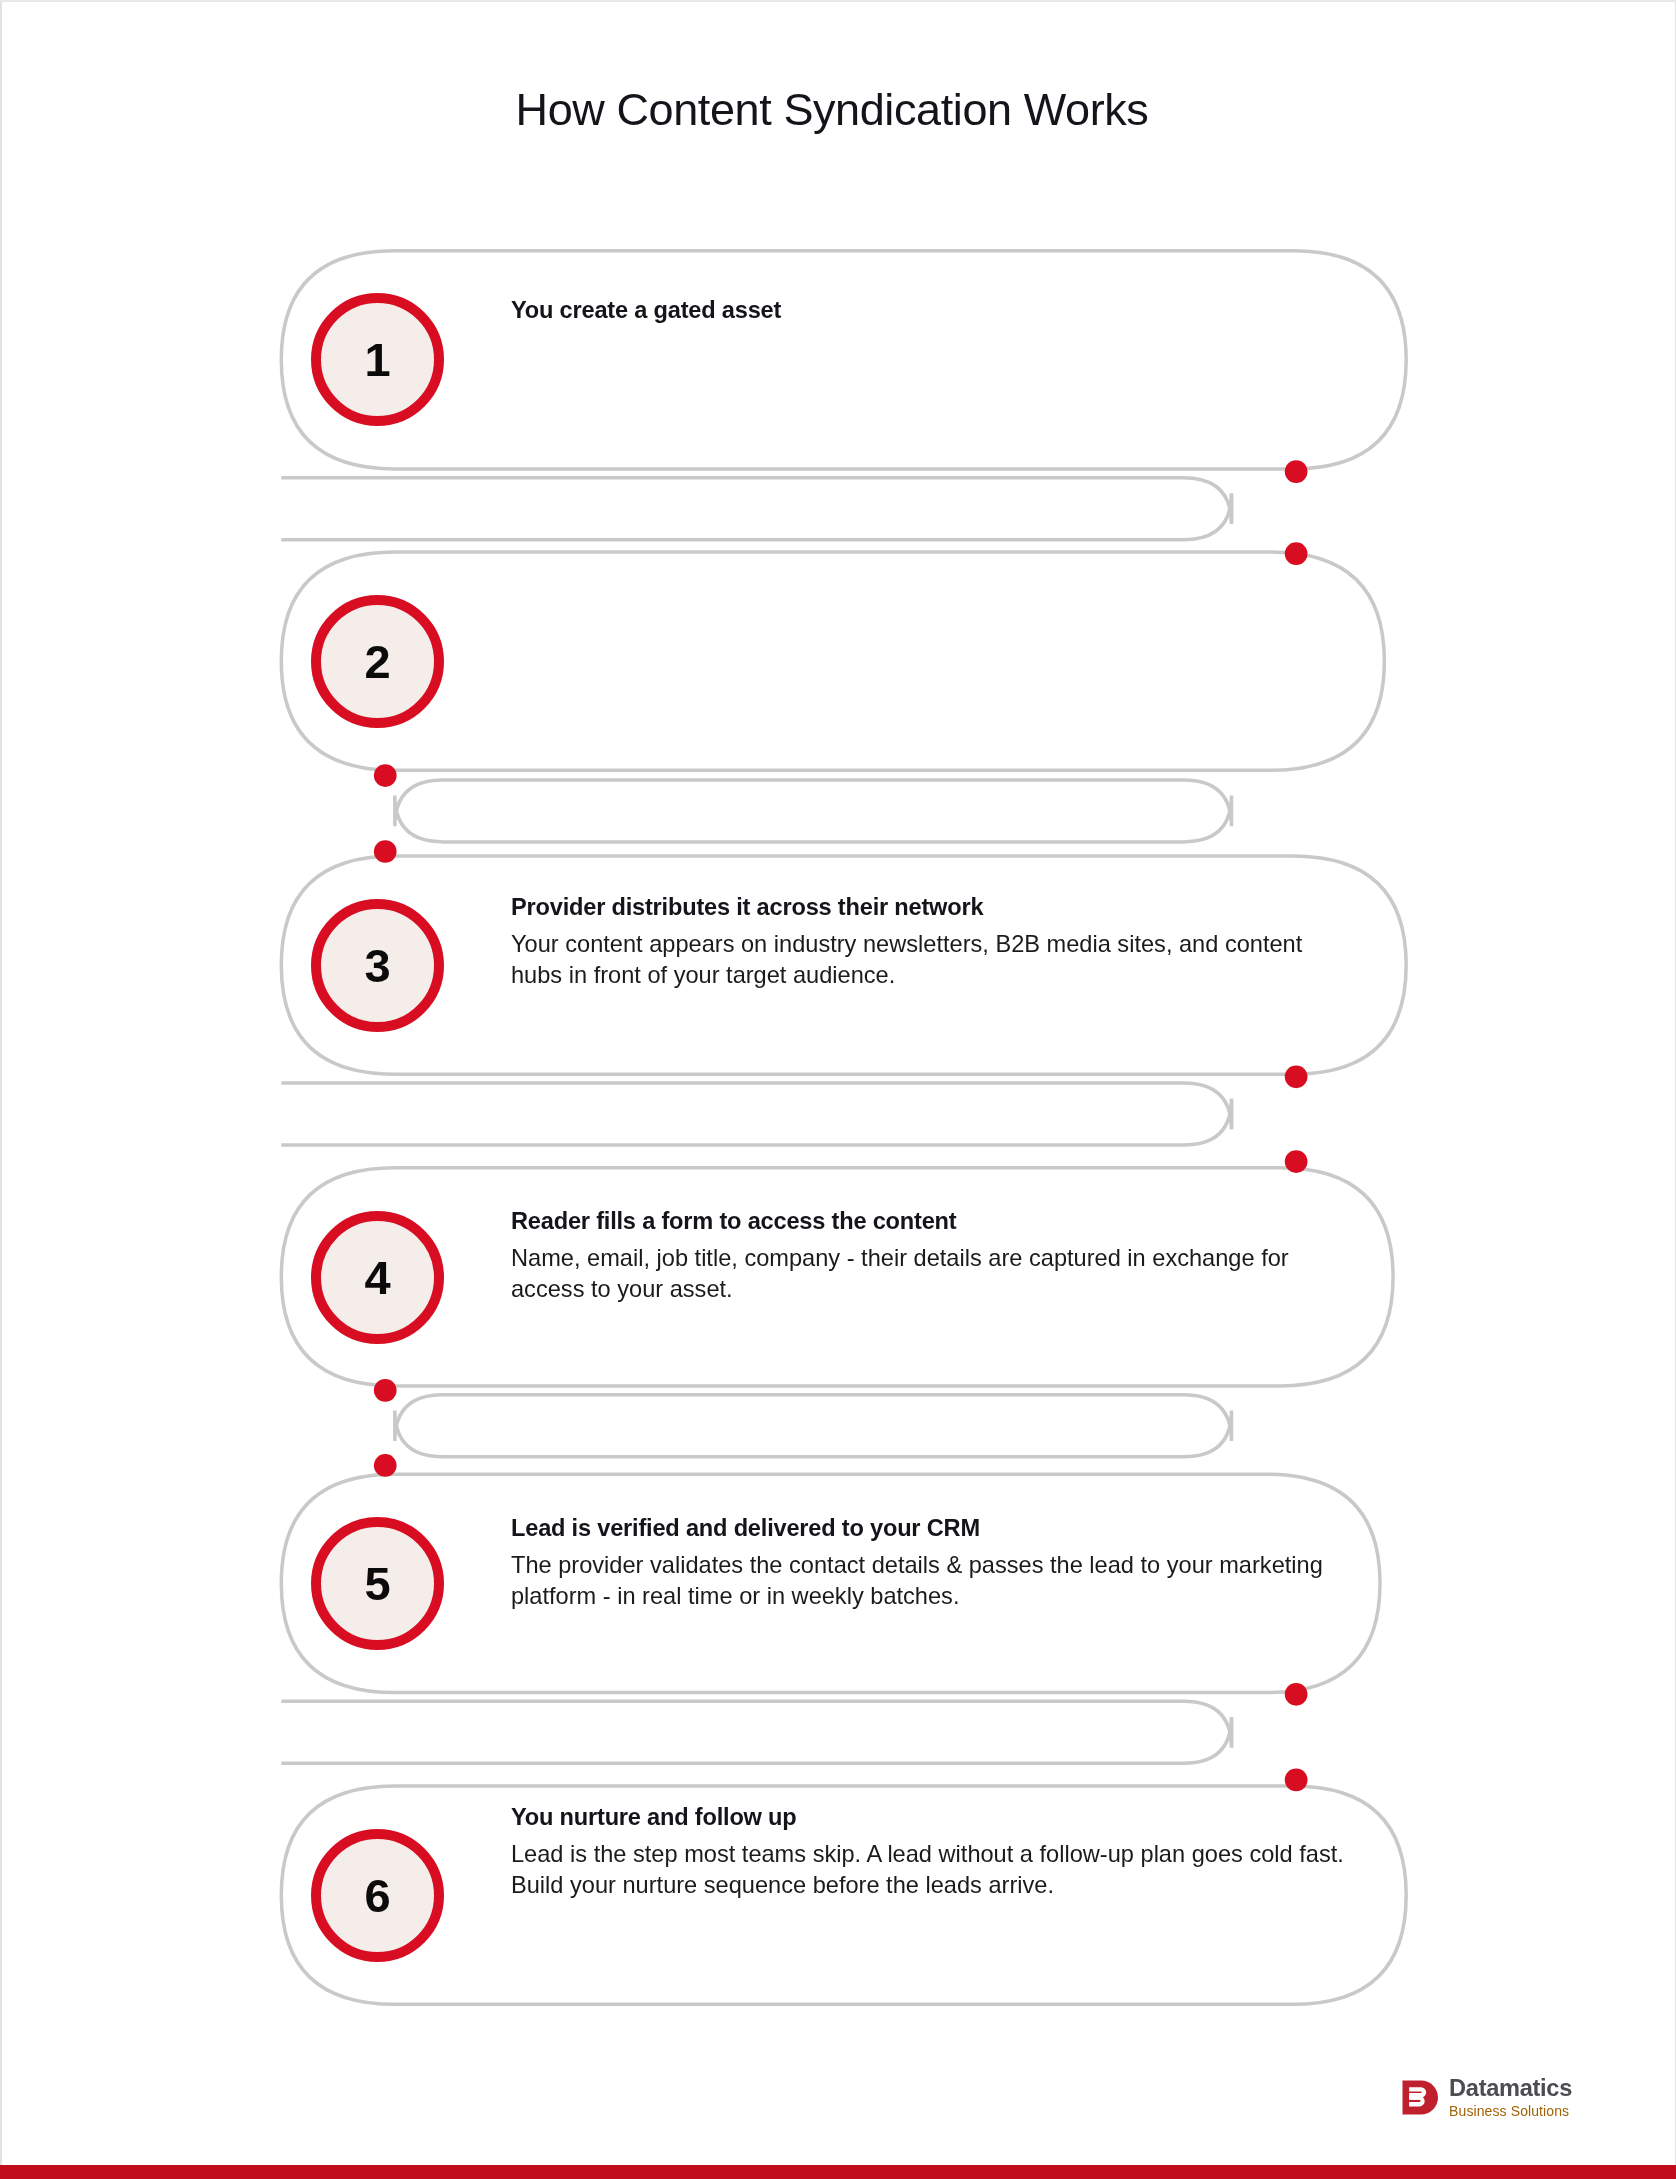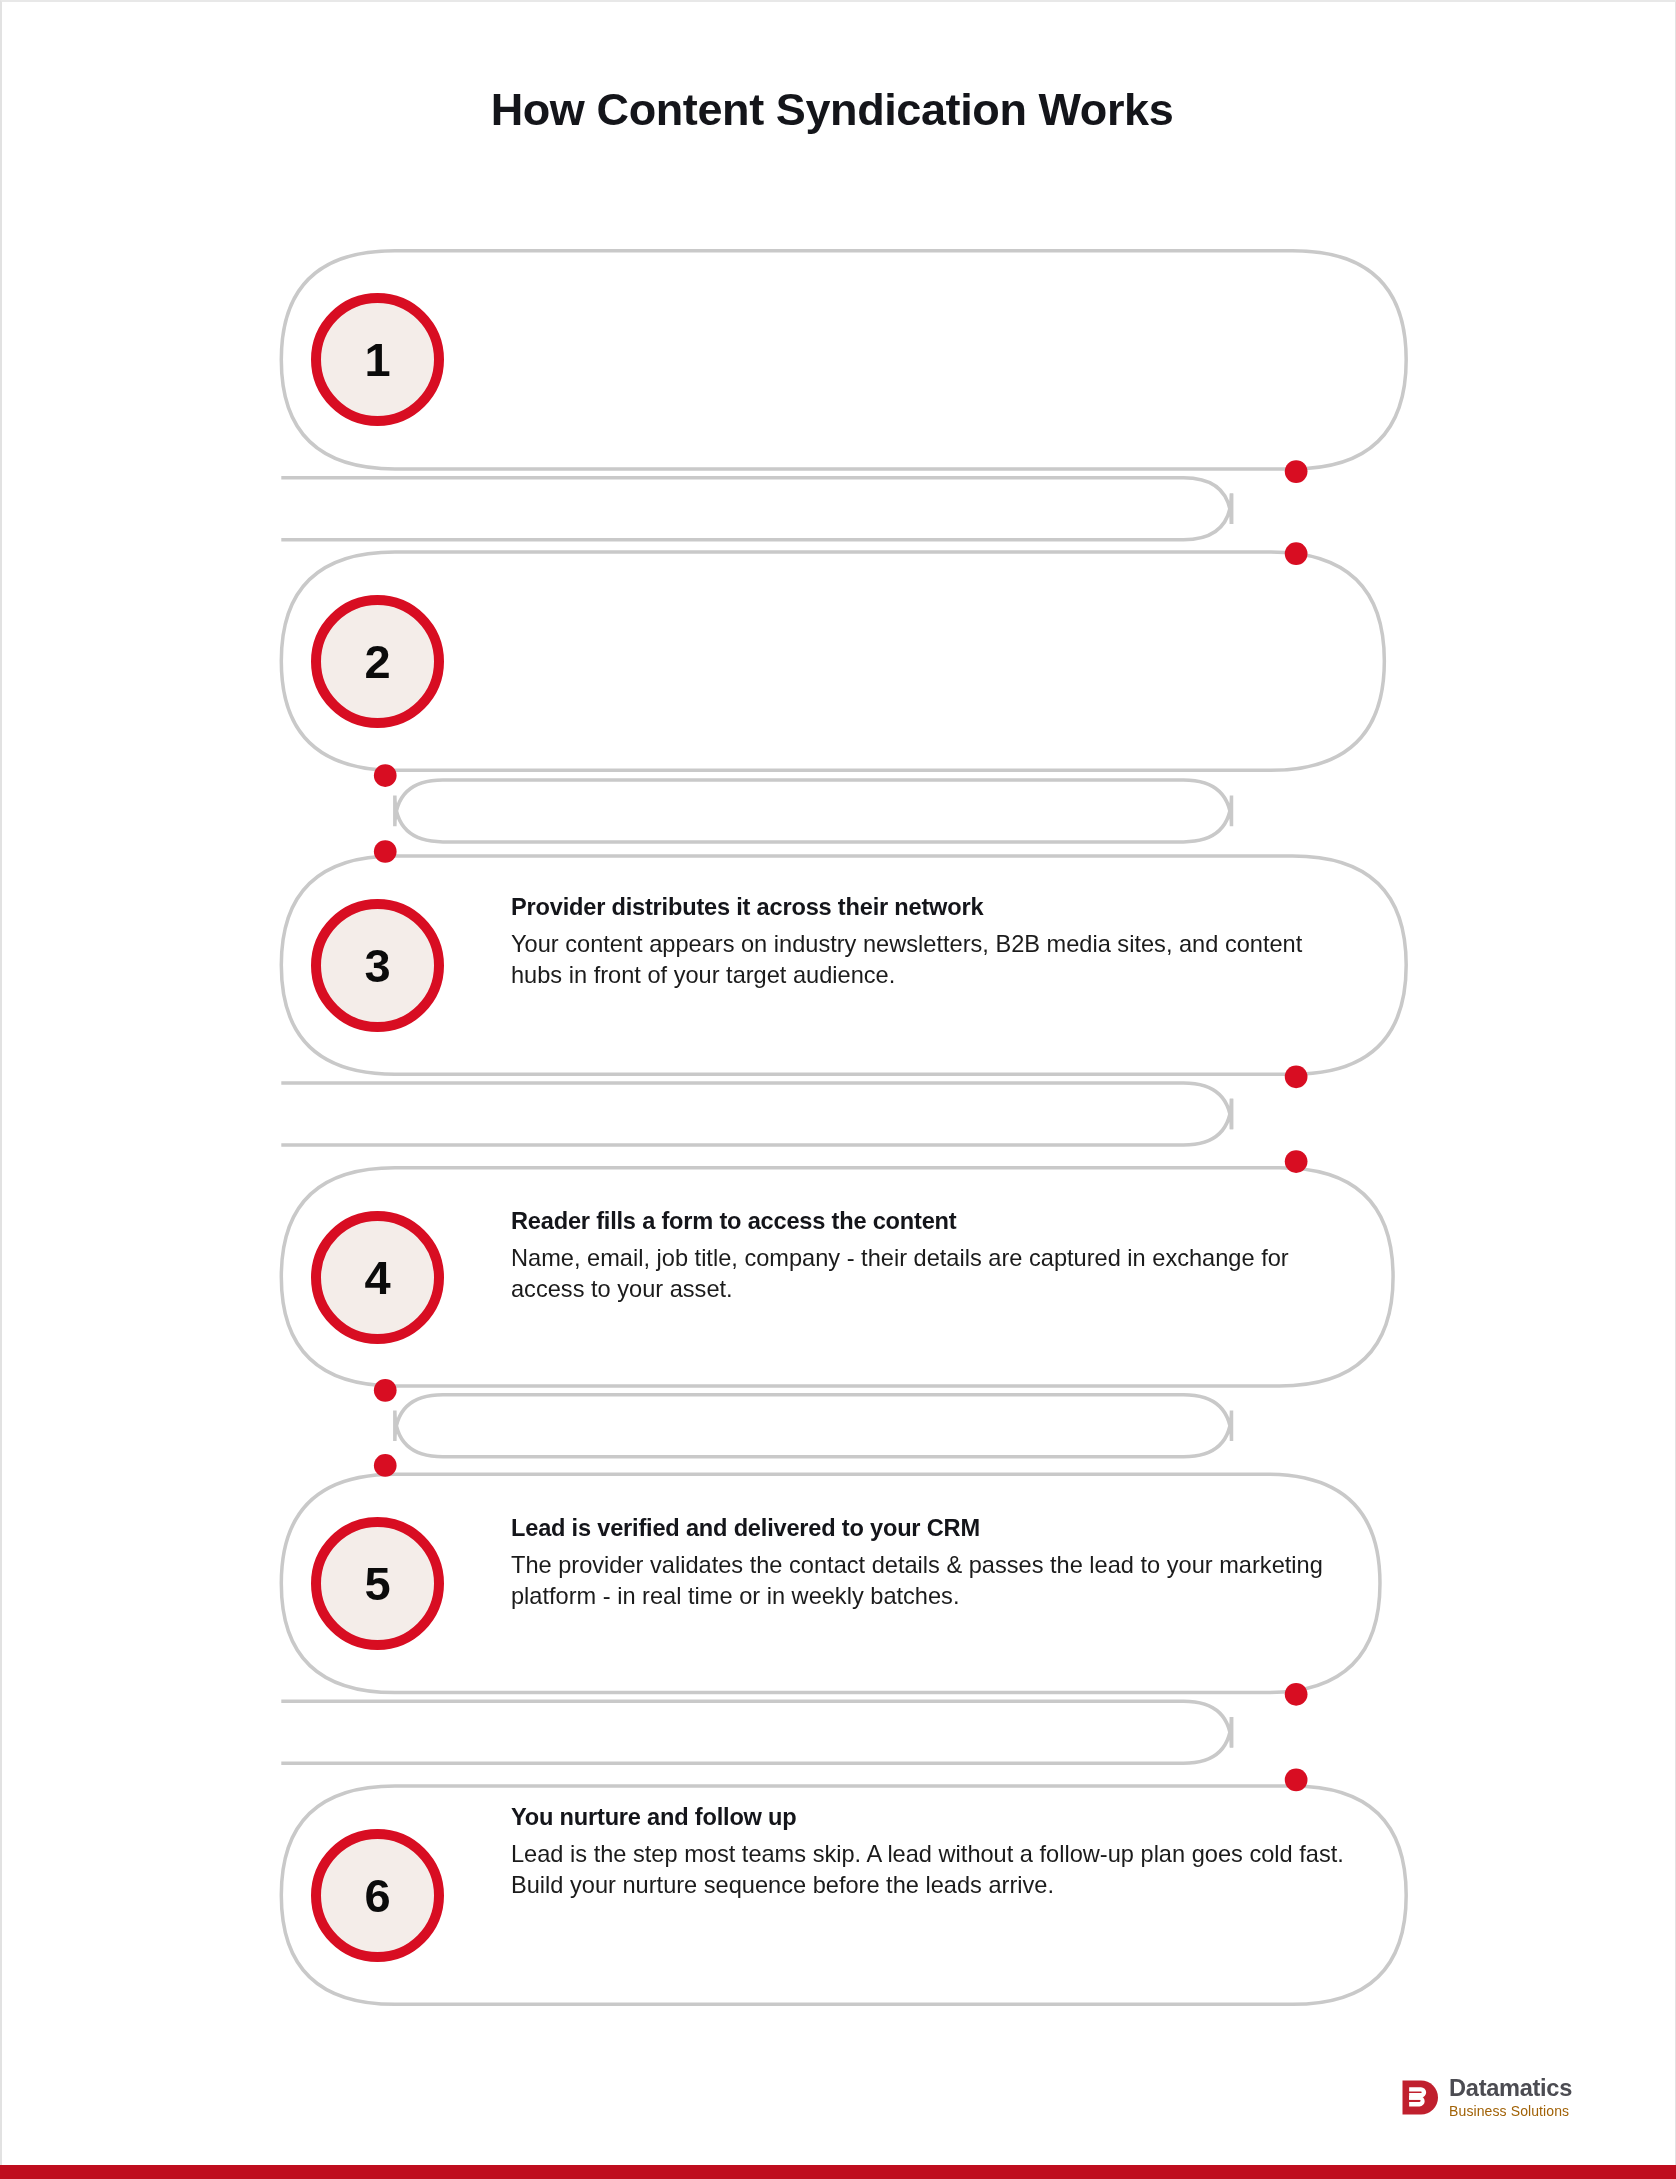--- a/index.html
+++ b/index.html
@@ -22,21 +22,21 @@
   #bottom-bar{
     position:absolute; left:0; bottom:0; width:1677px; height:14px;
     background:#bf0d1e;
   }
 
   
   #title{
     position:absolute; left:0; top:84px; width:1664px;
     text-align:center;
     font-size:45px;
-    font-weight:bold;
+    font-weight:normal;
     letter-spacing:-0.4px;
     color:#14151a;
   }
 
   
   #flow{
     position:absolute;
     left:0; top:0; width:1677px; height:2179px;
   }
   #flow svg{ position:absolute; left:0; top:0; }
@@ -122,20 +122,21 @@
     <circle cx="1484" cy="1233" r="13" fill="#d80d22"></circle>
     <circle cx="1484" cy="1330" r="13" fill="#d80d22"></circle>
     <circle cx="441" cy="1592" r="13" fill="#d80d22"></circle>
     <circle cx="441" cy="1678" r="13" fill="#d80d22"></circle>
     <circle cx="1484" cy="1940" r="13" fill="#d80d22"></circle>
     <circle cx="1484" cy="2038" r="13" fill="#d80d22"></circle>
   </svg>
 
   <div class="num-circle" style="left:311px; top:293px;">1</div>
   <div class="step-text" style="left:511px; top:297px; width:821px;">
+    <div class="step-heading">You create a gated asset</div>
   </div>
 
   <div class="num-circle" style="left:311px; top:595px;">2</div>
 
   <div class="num-circle" style="left:311px; top:899px;">3</div>
   <div class="step-text" style="left:511px; top:894px; width:834px;">
     <div class="step-heading">Provider distributes it across their network</div>
     <div class="step-body">Your content appears on industry newsletters, B2B media sites, and content hubs in front of your target audience.</div>
   </div>
 

